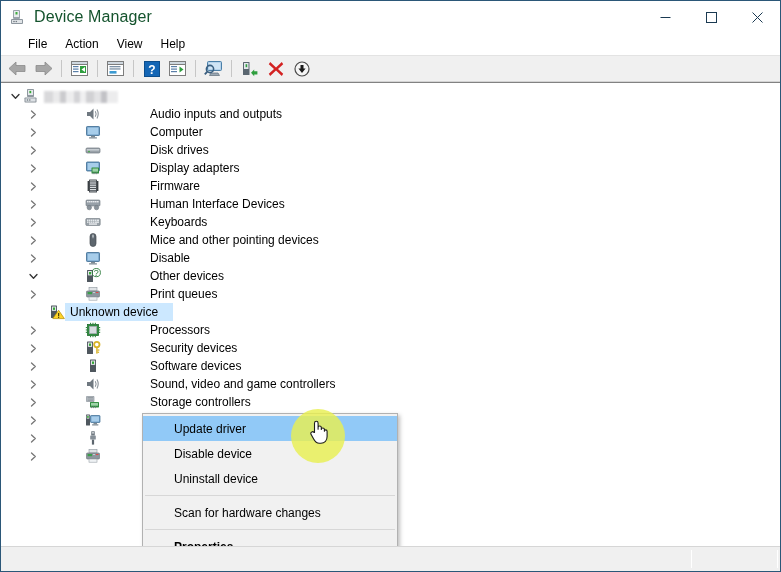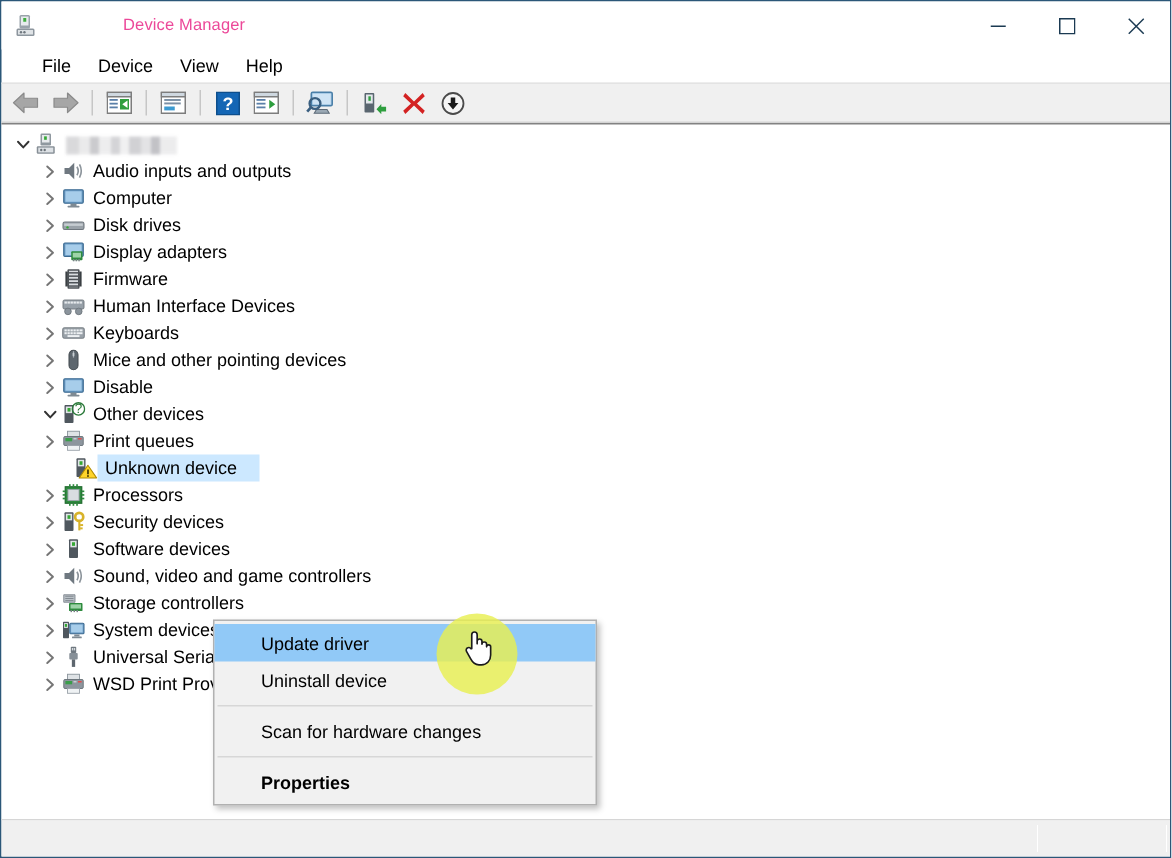--- a/index.html
+++ b/index.html
@@ -23,23 +23,22 @@
     display: flex; align-items: center;
     background: #ffffff;
     position: relative;
   }
   .title-icon {
     width: 16px; height: 16px;
     margin-left: 9px; margin-right: 8px;
     position: relative; flex: 0 0 16px;
   }
   .title-text {
-    font-size: 11px; color: #ec4899;
+    font-size: 16px; color: #14532d;
     letter-spacing: .1px;
-    margin-left: 48px;
   }
   .caption-buttons {
     position: absolute; right: 0; top: 0;
     height: 32px; display: flex;
   }
   .cap-btn {
     width: 46px; height: 32px;
     display: flex; align-items: center; justify-content: center;
     background: transparent;
     border: none; cursor: default;
@@ -105,21 +104,21 @@
   .row .twisty {
     width: 16px; height: 16px; flex: 0 0 16px;
     display: flex; align-items: center; justify-content: center;
   }
   .row .ico {
     width: 16px; height: 16px; flex: 0 0 16px;
     margin-right: 5px; position: relative;
   }
   .row .lbl { padding-right: 4px; }
   .depth0 { padding-left: 6px; }
-  .depth1 { padding-left: 24px; }
+  .depth1 { padding-left: 24px; gap: 44px; }
   .depth2 { padding-left: 48px; }
   .row.selected .lbl {
     background: #cce8ff;
     outline: none;
   }
   .row.selected {
     background: transparent;
   }
   .row.selected .selbg {
     position: absolute;
@@ -239,21 +238,21 @@
         <svg width="11" height="11" viewBox="0 0 11 11">
           <line x1="0.5" y1="0.5" x2="10.5" y2="10.5" stroke="#1b3a52" stroke-width="1"></line>
           <line x1="10.5" y1="0.5" x2="0.5" y2="10.5" stroke="#1b3a52" stroke-width="1"></line>
         </svg>
       </div>
     </div>
   </div>
 
   <div class="menubar">
     <div class="menu-item">File</div>
-    <div class="menu-item">Device</div>
+    <div class="menu-item">Action</div>
     <div class="menu-item">View</div>
     <div class="menu-item">Help</div>
   </div>
 
   <div class="toolbar">
 
     <div class="tb-btn">
       <svg width="19" height="15" viewBox="0 0 19 15">
         <path d="M8 1 L1 7.5 L8 14 L8 10.5 L17 10.5 L17 4.5 L8 4.5 Z" fill="#a6a6a6" stroke="#8a8a8a" stroke-width="0.8" stroke-linejoin="round"></path>
       </svg>
@@ -760,20 +759,21 @@
             <rect x="4" y="11" width="8" height="3.2" fill="#eff2f4" stroke="#9aa2a9" stroke-width="0.6"></rect>
           </svg>
         </span>
         <span class="lbl">WSD Print Provider</span>
       </div>
 
     </div>
 
     <div class="ctxmenu">
       <div class="ctx-item hl">Update driver</div>
+      <div class="ctx-item">Disable device</div>
       <div class="ctx-item">Uninstall device</div>
       <div class="ctx-sep"></div>
       <div class="ctx-item">Scan for hardware changes</div>
       <div class="ctx-sep"></div>
       <div class="ctx-item bold">Properties</div>
     </div>
 
     <div class="click-halo"></div>
     <div class="cursor-hand">
       <svg viewBox="0 0 22 26" width="22" height="26">

